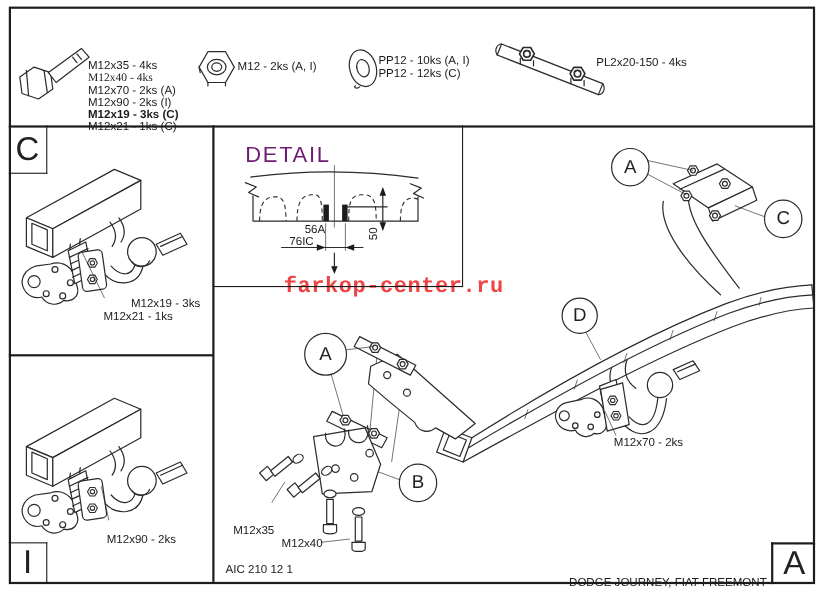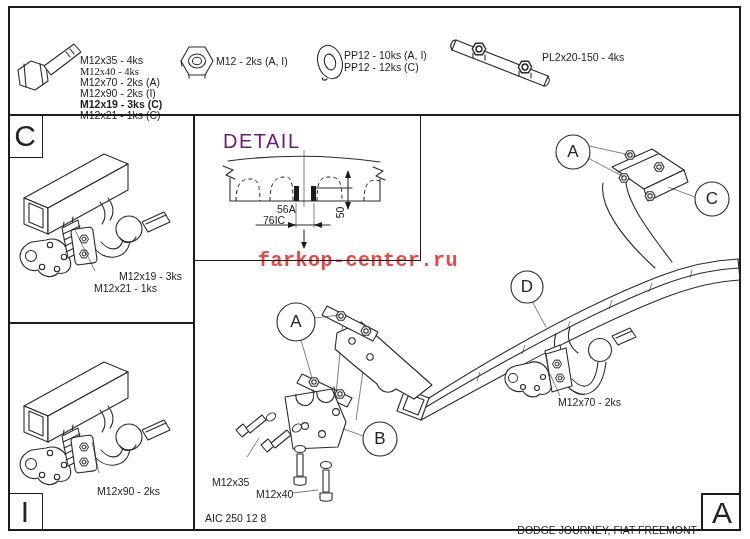--- a/index.html
+++ b/index.html
@@ -258,21 +258,21 @@
   <div class="lbl" style="left:97px;top:474px;margin-top:12px;">M12x90 - 2ks</div>
 
   <div class="detail-title">DETAIL</div>
   <div class="lbl" style="left:266px;top:204px;margin-left:11px;">56A</div>
   <div class="lbl" style="left:263px;top:215px;">76IC</div>
   <div class="lbl dim-v" style="left:331px;top:207px;width:18px;text-align:center;">50</div>
 
   <div class="lbl" style="left:558px;top:397px;">M12x70 - 2ks</div>
   <div class="lbl" style="left:212px;top:477px;">M12x35</div>
   <div class="lbl" style="left:256px;top:489px;">M12x40</div>
-  <div class="lbl" style="left:205px;top:513px;">AIC 250 12 8</div>
+  <div class="lbl" style="left:205px;top:513px;">AIC 210 12 1</div>
 
   <div class="callout" style="left:296px;top:322px;">A</div>
   <div class="callout" style="left:573px;top:152px;">A</div>
   <div class="callout" style="left:380px;top:439px;">B</div>
   <div class="callout" style="left:712px;top:199px;">C</div>
   <div class="callout" style="left:527px;top:287px;">D</div>
 
   <div class="title-blk">
     <div>DODGE JOURNEY, FIAT FREEMONT</div>
     

